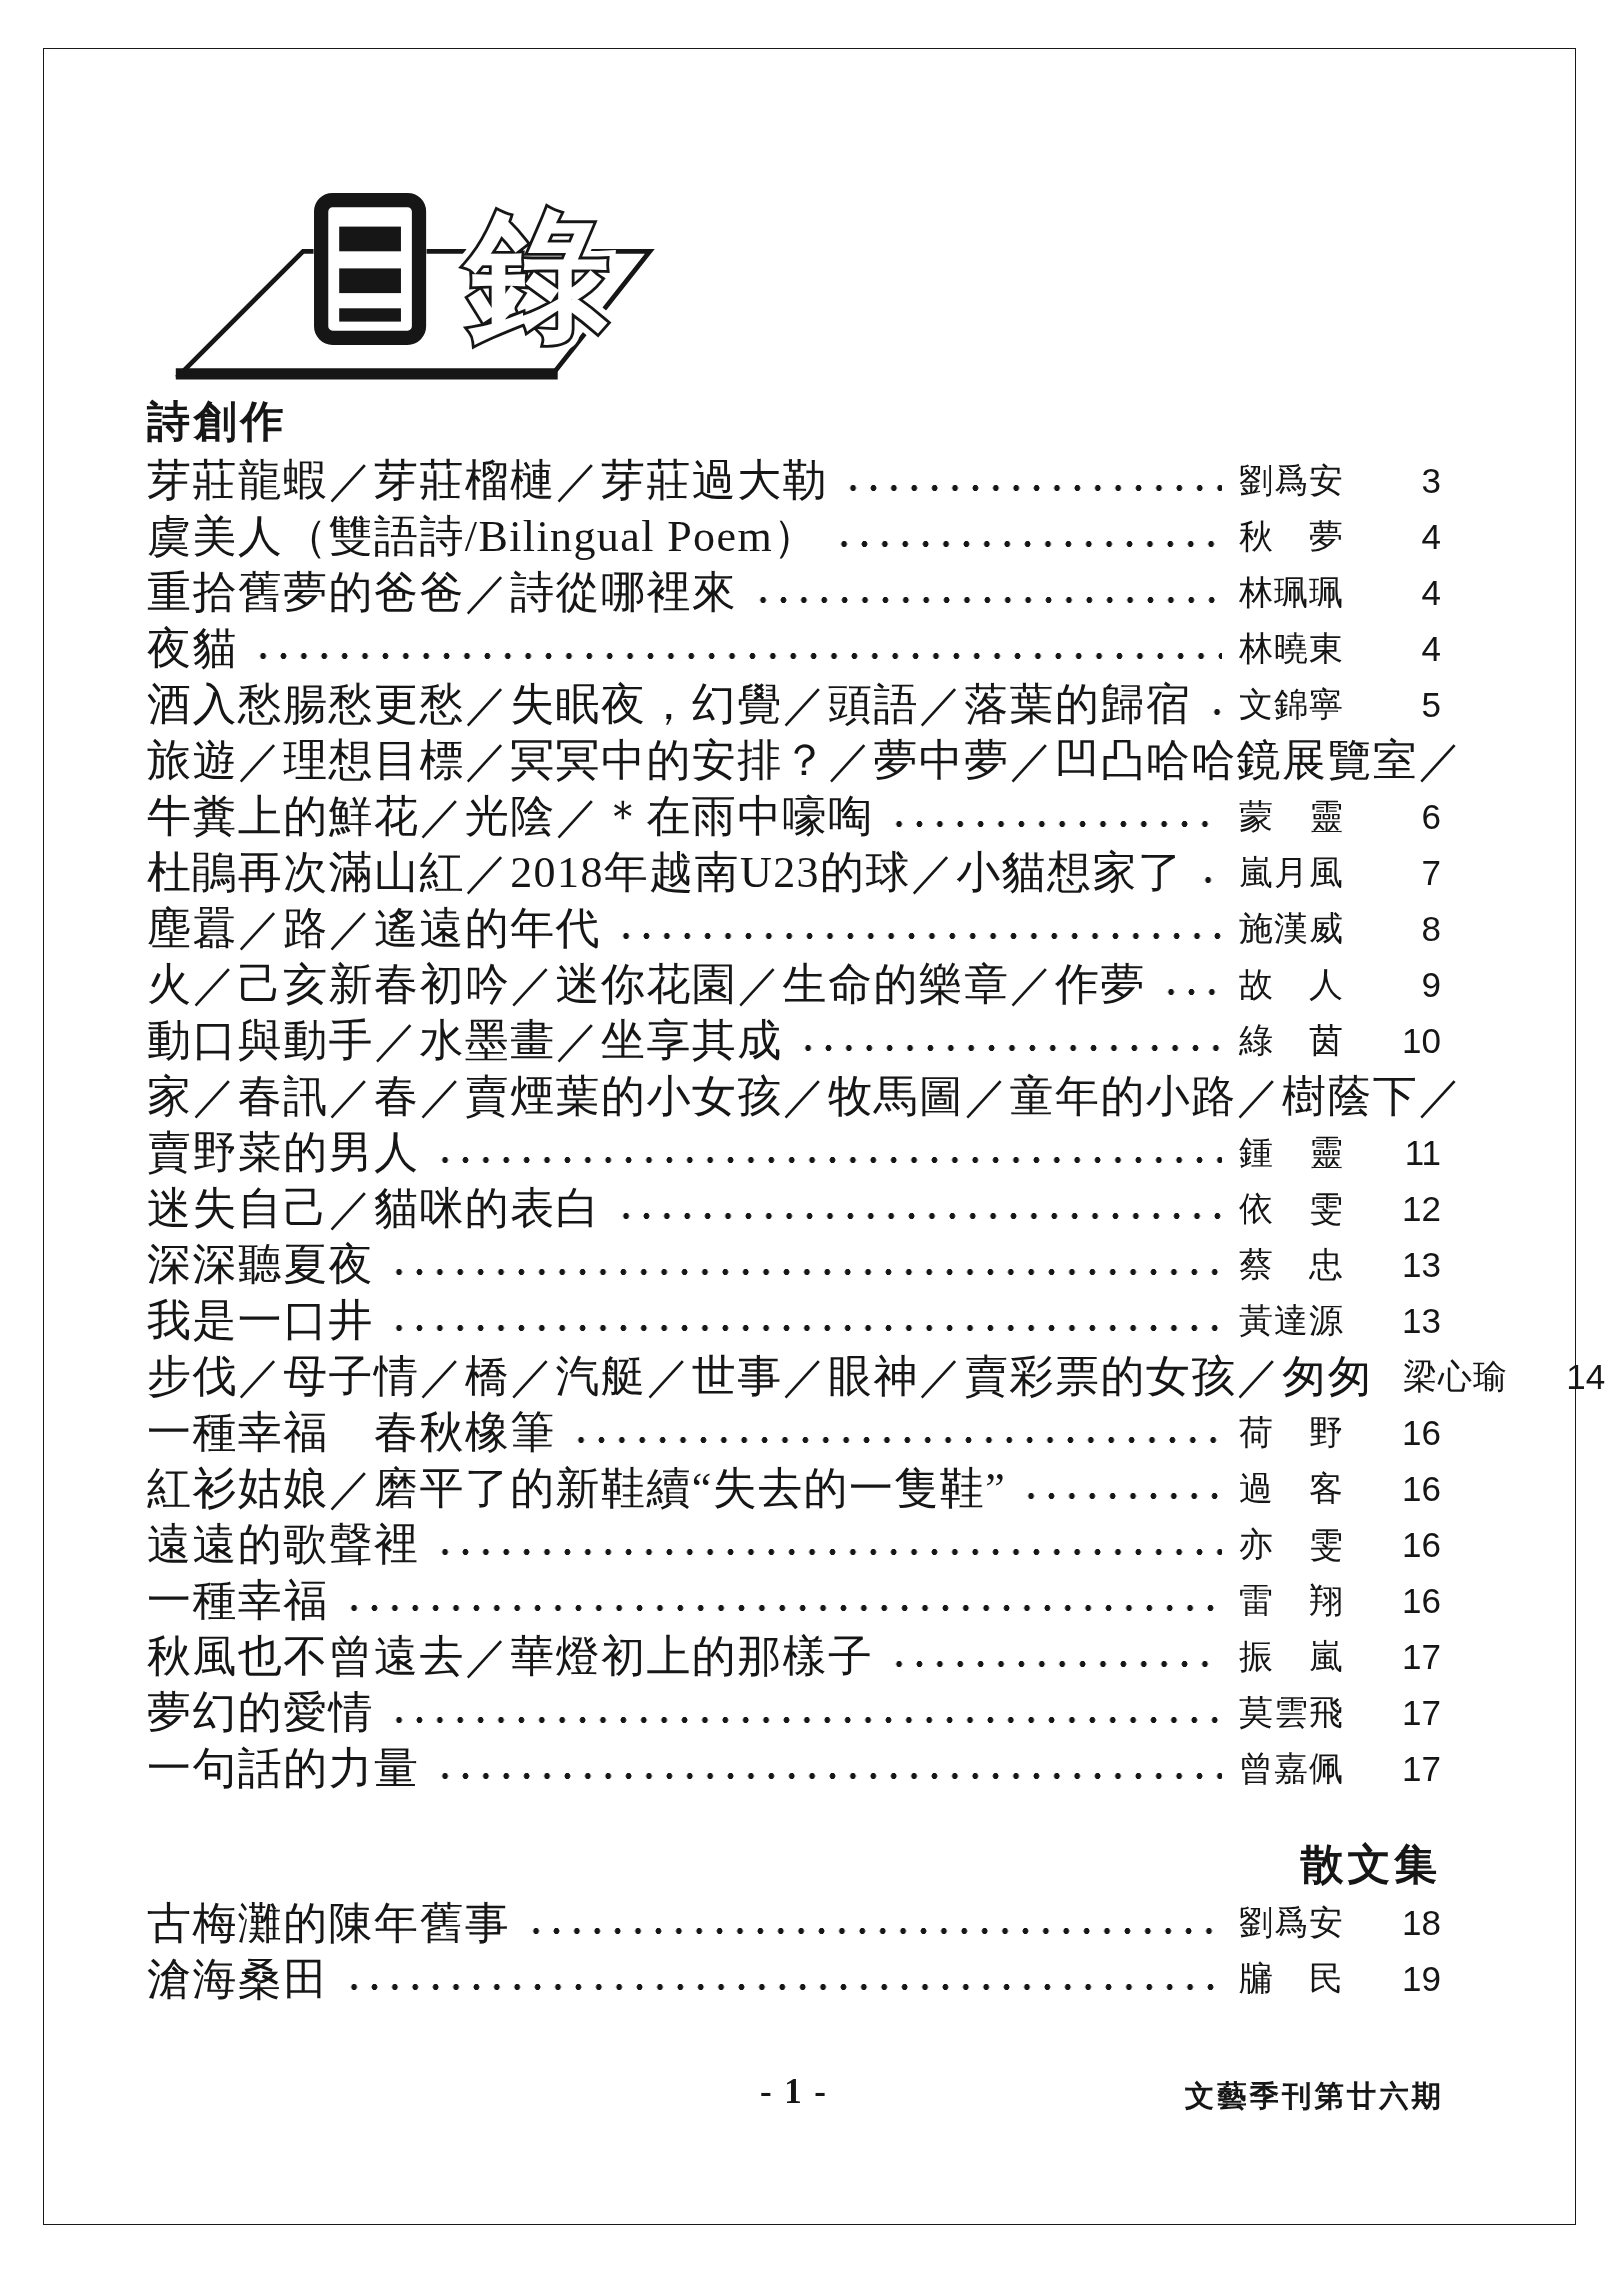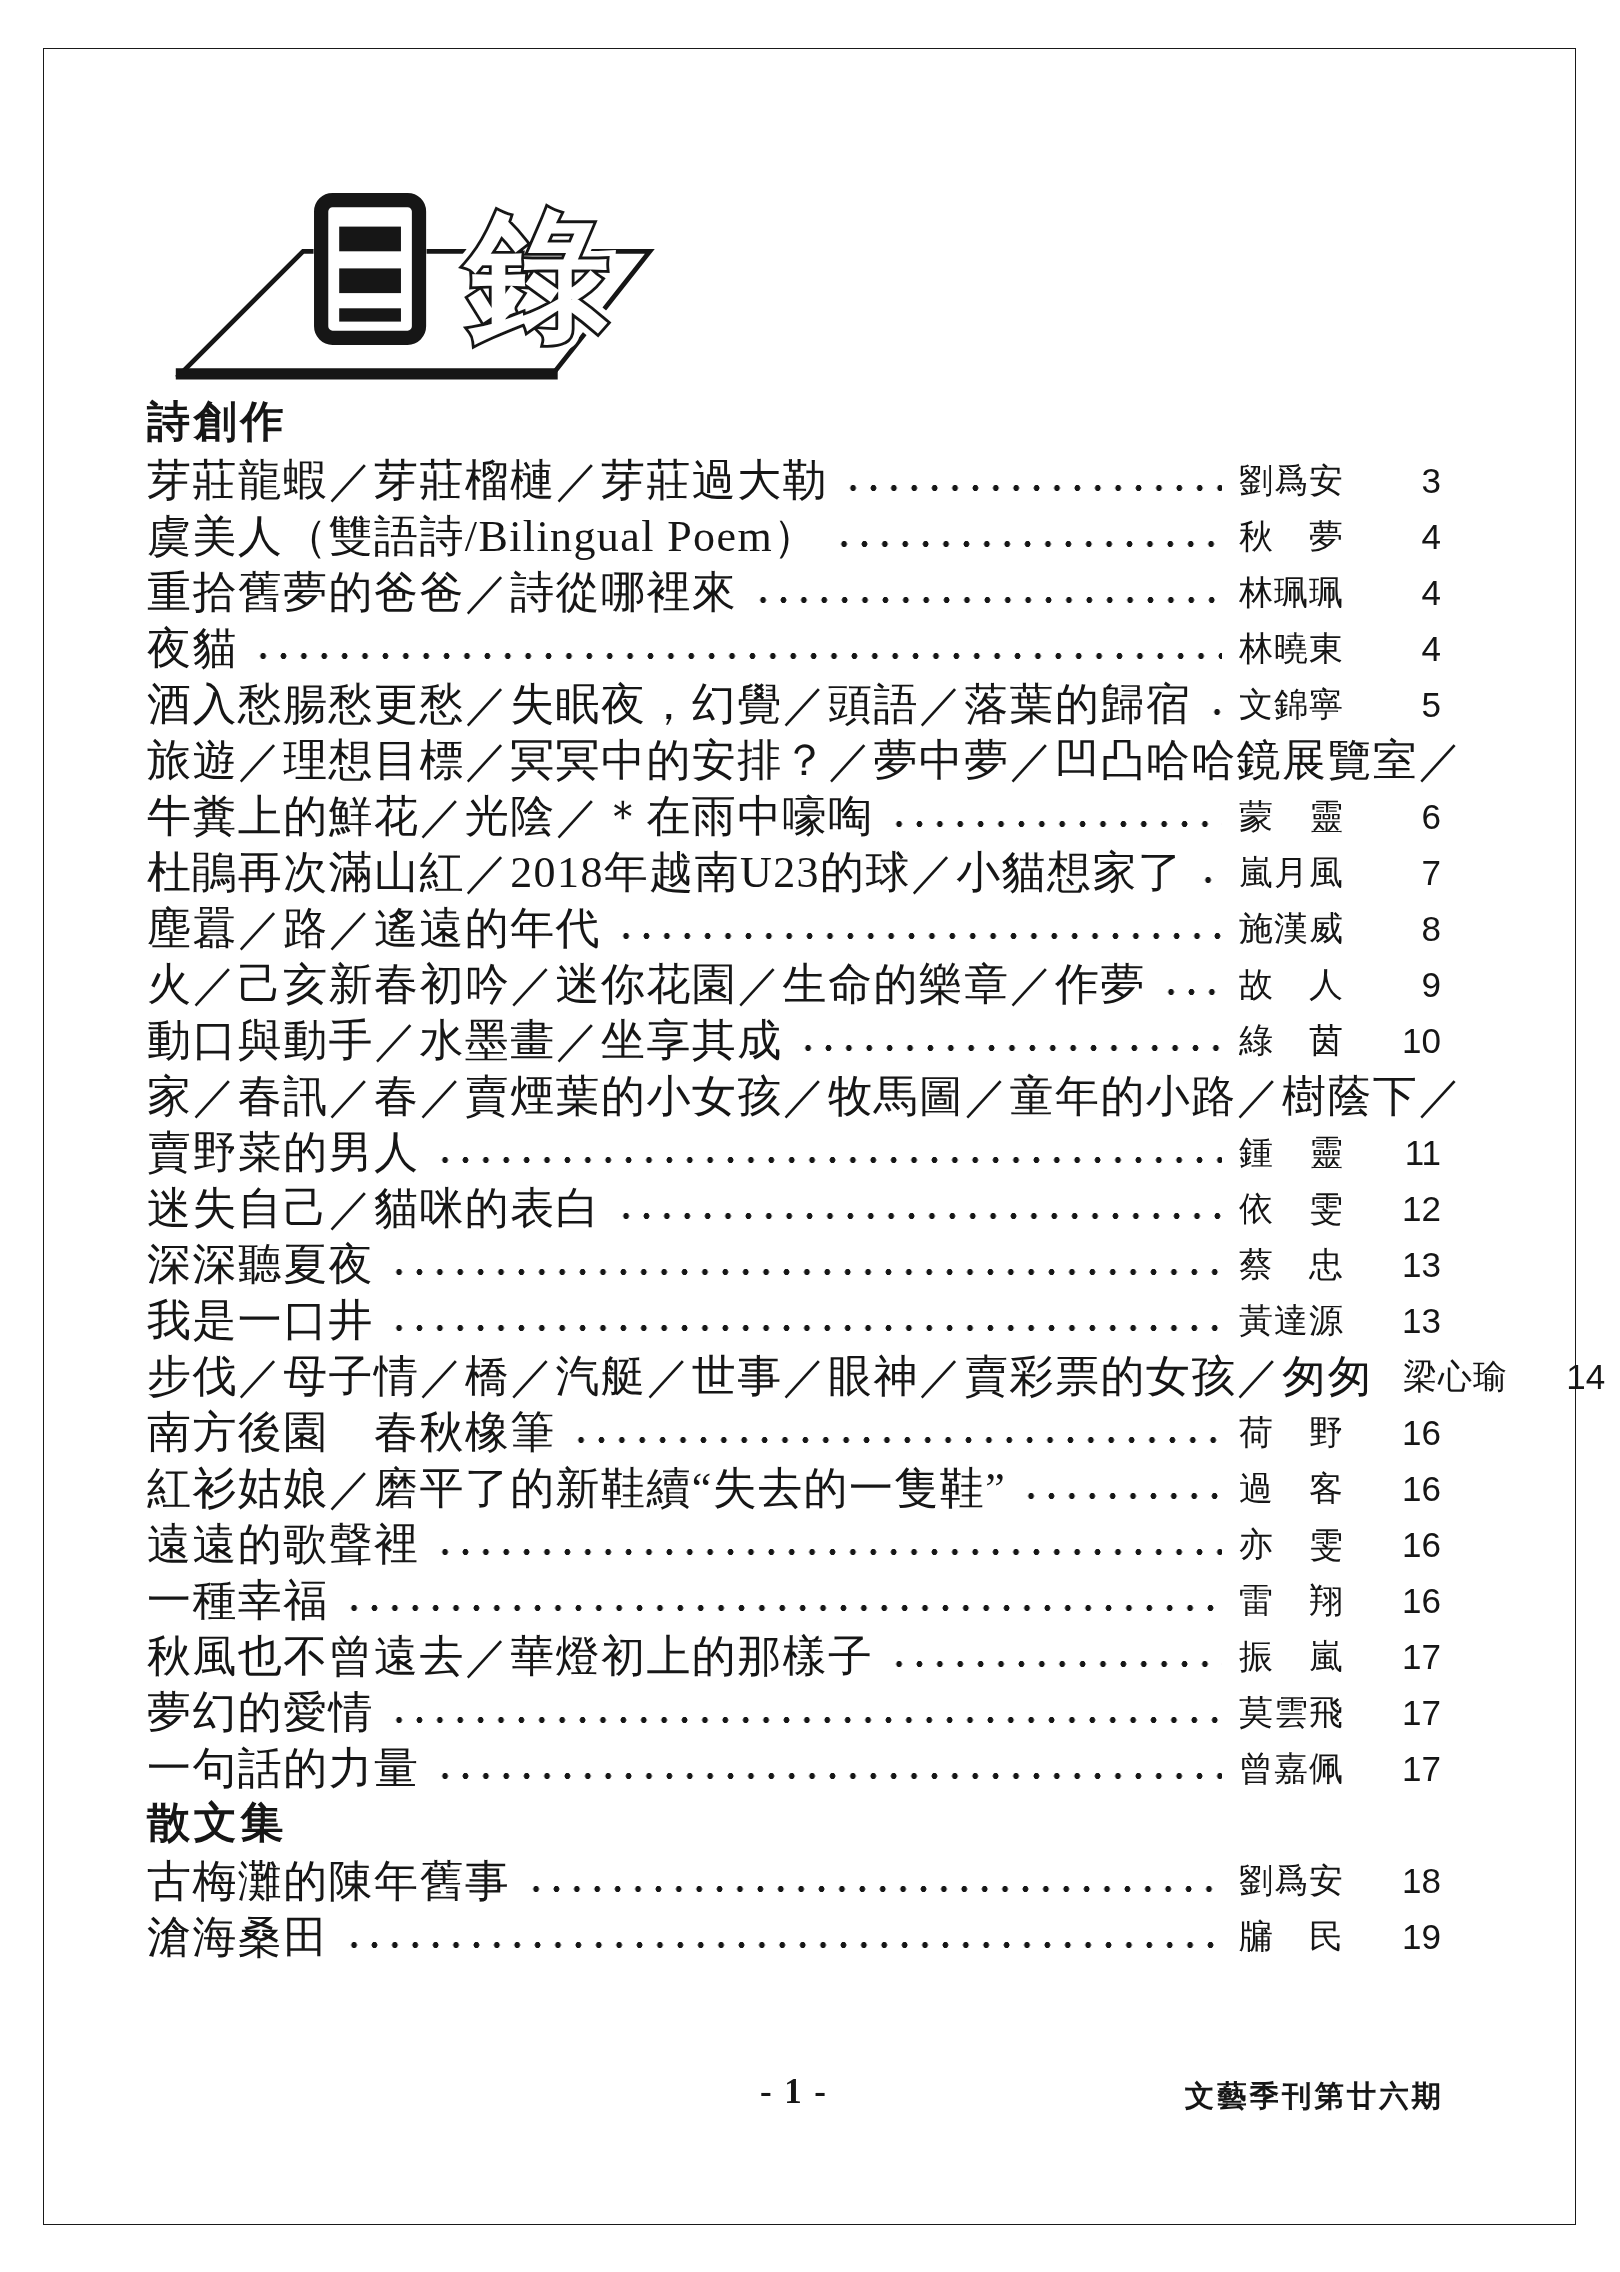--- a/index.html
+++ b/index.html
@@ -10,21 +10,21 @@
   .frame{
     position:absolute;left:43px;top:48px;width:1533px;height:2177px;
     border:1.9px solid #1a1a1a;box-sizing:border-box;background:#fff;
   }
   .header-art{position:absolute;left:162px;top:181px;}
   .toc{position:absolute;left:147px;top:396px;width:1294px;}
   .section-heading{
     font-size:43px;font-weight:bold;letter-spacing:3.8px;
     height:51px;line-height:51px;margin-bottom:5.7px;
   }
-  .section-heading.gap{}
+  .section-heading.gap{margin-top:42px;text-align:right;}
   .toc-row{height:56px;display:flex;align-items:center;}
   .title{font-size:44px;letter-spacing:1.4px;white-space:pre;flex:0 0 auto;}
   .leader{
     flex:1 1 auto;height:9.5px;margin:15px 17px 0 13.3px;
     background-image:radial-gradient(circle, #161616 2.6px, rgba(0,0,0,0) 3.2px);
     background-size:20.4px 9.5px;background-repeat:repeat-x;background-position:1.9px 50%;
   }
   .author{font-size:34px;width:114px;flex:0 0 auto;white-space:pre;letter-spacing:1px;margin-right:27px;}
   .pageno{font-family:"Liberation Sans",sans-serif;font-size:35px;width:61px;flex:0 0 auto;text-align:right;}
   .footer-page{
@@ -154,21 +154,21 @@
       <span class="author">黃達源</span>
       <span class="pageno">13</span>
     </div>
     <div class="toc-row">
       <span class="title">步伐／母子情／橋／汽艇／世事／眼神／賣彩票的女孩／匆匆</span>
       <span class="leader"></span>
       <span class="author">梁心瑜</span>
       <span class="pageno">14</span>
     </div>
     <div class="toc-row">
-      <span class="title">南方後園　春秋橡筆</span>
+      <span class="title">一種幸福　春秋橡筆</span>
       <span class="leader"></span>
       <span class="author">荷　野</span>
       <span class="pageno">16</span>
     </div>
     <div class="toc-row">
       <span class="title">紅衫姑娘／磨平了的新鞋續“失去的一隻鞋”</span>
       <span class="leader"></span>
       <span class="author">過　客</span>
       <span class="pageno">16</span>
     </div>

